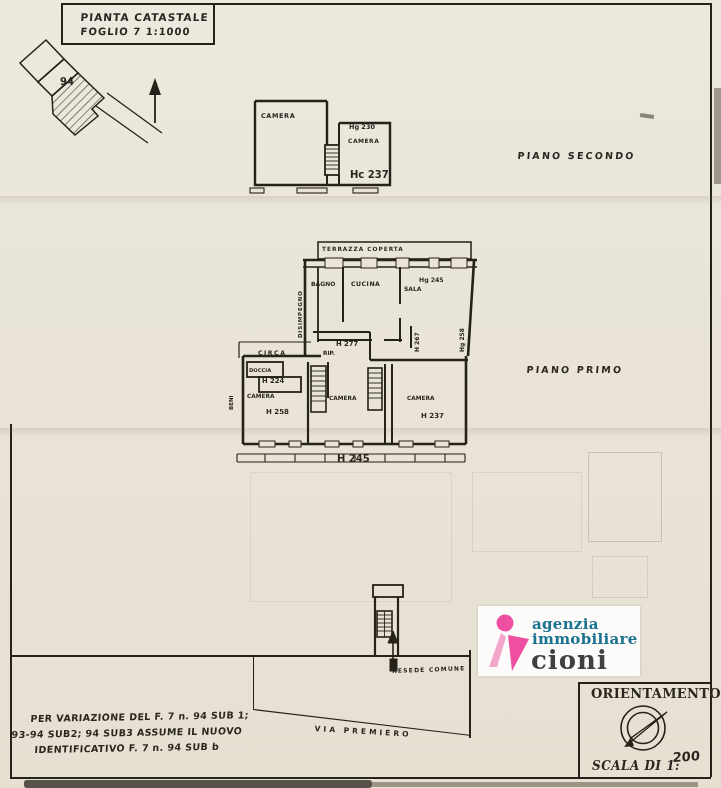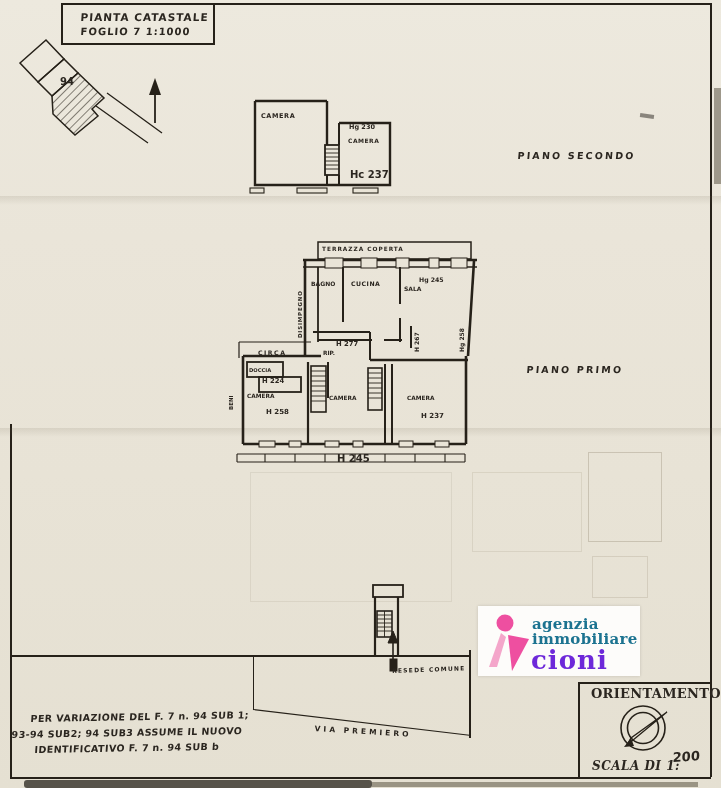--- a/index.html
+++ b/index.html
@@ -13,21 +13,21 @@
   .serif{font-family:"DejaVu Serif",serif;}
   .lineH{position:absolute;border-top:2px solid #262119;height:0;}
   .lineV{position:absolute;border-left:2px solid #262119;width:0;}
   .thinV{position:absolute;border-left:1.5px solid #262119;width:0;}
   .ghost{position:absolute;border:1px solid rgba(125,113,88,0.28);}
   .crease{position:absolute;left:0;width:721px;height:9px;background:linear-gradient(180deg,rgba(110,100,80,0.14),rgba(110,100,80,0));}
   svg{position:absolute;overflow:visible;}
   .titlebox{position:absolute;left:61px;top:3px;width:154px;height:42px;border:2px solid #262119;box-sizing:border-box;}
   .logo{position:absolute;left:478px;top:606px;width:162px;height:70px;background:#fdfcfa;box-shadow:0 0 3px rgba(0,0,0,0.15);}
   .logo .t1,.logo .t2{position:absolute;left:54px;font-family:"DejaVu Serif",serif;font-weight:700;font-size:15px;line-height:15px;color:#1c7390;letter-spacing:0.3px;}
-  .logo .t3{position:absolute;left:53px;top:40px;font-family:"DejaVu Serif",serif;font-weight:700;font-size:26px;line-height:28px;color:#6d28d9;letter-spacing:1px;}
+  .logo .t3{position:absolute;left:53px;top:40px;font-family:"DejaVu Serif",serif;font-weight:700;font-size:26px;line-height:28px;color:#404040;letter-spacing:1px;}
 </style>
 </head>
 <body>
 
 <div id="sheet">
 
   <div class="lineH" style="left:61px;top:3px;width:650px;"></div>
   <div class="lineV" style="left:710px;top:3px;height:774px;"></div>
   <div class="lineH" style="left:10px;top:777px;width:701px;"></div>
   <div class="lineV" style="left:10px;top:424px;height:353px;"></div>

